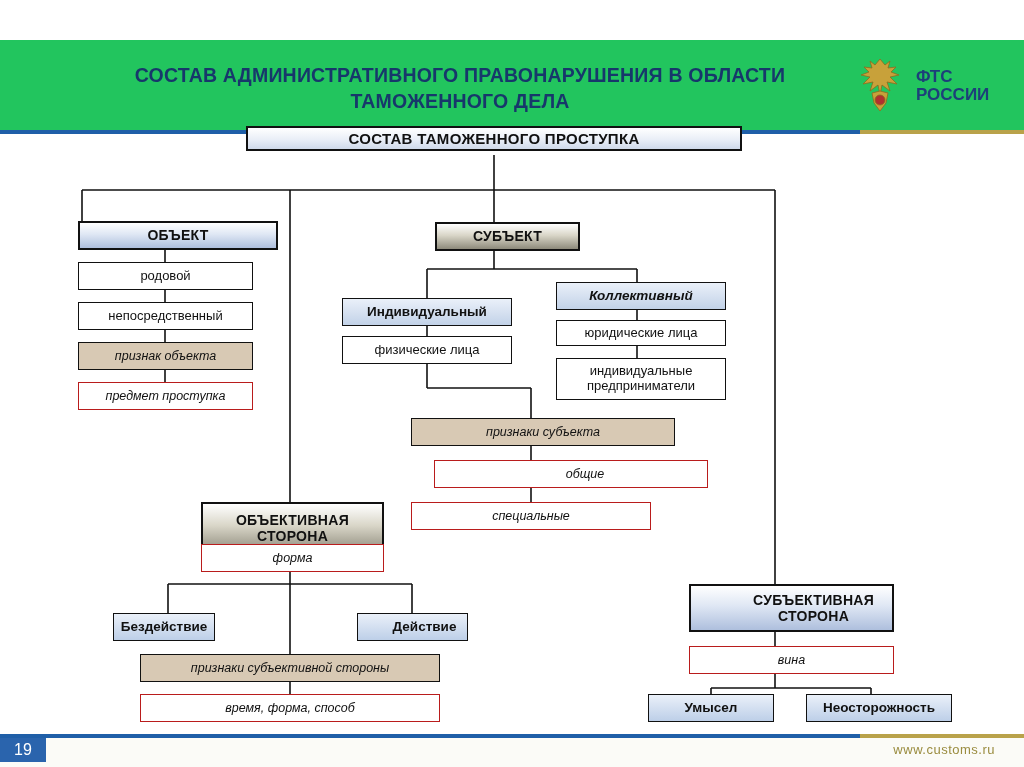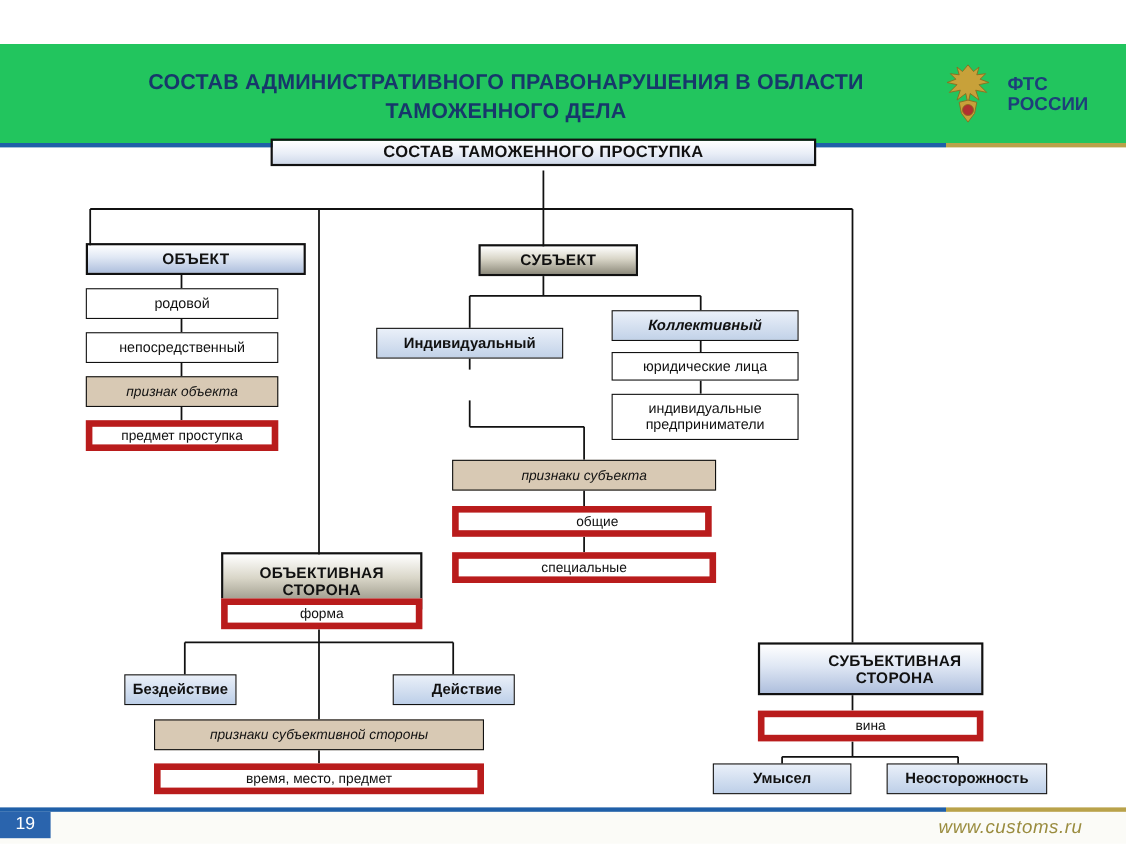--- a/index.html
+++ b/index.html
@@ -71,21 +71,21 @@
   }
   .n-beige{
     border:1px solid #111;
     background:#d8c9b4;
     font-style:italic;font-size:12.5px;
   }
   .n-plain{
     border:1px solid #111;background:#ffffff;font-size:13px;
   }
   .n-italic{
-    border:6px solid #b91c1c;background:#ffffff;font-size:12.5px;
+    border:1px solid #b91c1c;background:#ffffff;font-style:italic;font-size:12.5px;
   }
   .n-boldblue{
     border:1px solid #111;
     background:linear-gradient(to bottom,#eaf0f9 0%,#bdcfe8 100%);
     font-weight:bold;font-size:13.5px;
   }
   
   .footer{
     position:absolute;left:0;top:734px;width:1024px;height:33px;
     background:#fbfbf7;
@@ -93,22 +93,22 @@
   .footer-rule{
     position:absolute;left:0;top:734px;width:1024px;height:4px;
     background:linear-gradient(to right,#1f5fa8 0%,#1f5fa8 84%,#b9a24a 84%,#b9a24a 100%);
   }
   .page-badge{
     position:absolute;left:0;top:738px;width:46px;height:24px;
     background:#2a64ad;color:#fff;font-size:16px;
     display:flex;align-items:center;justify-content:center;
   }
   .site-url{
-    position:absolute;right:40px;top:742px;
-    font-size:17px;color:#9a8c3f;font-style:italic;letter-spacing:.5px;
+    position:absolute;right:29px;top:742px;
+    font-size:13px;color:#9a8c3f;letter-spacing:.5px;
   }
 </style>
 </head>
 <body>
 
 <div class="header">
   <div class="header-title">СОСТАВ АДМИНИСТРАТИВНОГО ПРАВОНАРУШЕНИЯ В ОБЛАСТИ ТАМОЖЕННОГО ДЕЛА</div>
   <div class="logo-wrap">
     <svg class="logo-eagle" viewBox="0 0 56 62">
       <g fill="#c8a13a" stroke="#8a6c1f" stroke-width="0.8">
@@ -178,35 +178,36 @@
 
   <div class="node n-blue" style="left:78px;top:127px;width:200px;height:29px;">ОБЪЕКТ</div>
   <div class="node n-plain" style="left:78px;top:168px;width:175px;height:28px;">родовой</div>
   <div class="node n-plain" style="left:78px;top:208px;width:175px;height:28px;">непосредственный</div>
   <div class="node n-beige" style="left:78px;top:248px;width:175px;height:28px;">признак объекта</div>
   <div class="node n-italic" style="left:78px;top:288px;width:175px;height:28px;">предмет проступка</div>
 
   <div class="node n-gray" style="left:435px;top:128px;width:145px;height:29px;">СУБЪЕКТ</div>
 
   <div class="node n-subblue" style="left:342px;top:204px;width:170px;height:28px;">Индивидуальный</div>
+  <div class="node n-plain" style="left:342px;top:242px;width:170px;height:28px;">физические лица</div>
 
   <div class="node n-subblue" style="left:556px;top:188px;width:170px;height:28px;font-style:italic;">Коллективный</div>
   <div class="node n-plain" style="left:556px;top:226px;width:170px;height:26px;">юридические лица</div>
   <div class="node n-plain" style="left:556px;top:264px;width:170px;height:42px;">индивидуальные предприниматели</div>
 
-  <div class="node n-beige" style="left:411px;top:324px;width:240px;height:28px;">признаки субъекта</div>
-  <div class="node n-italic" style="left:411px;top:366px;width:236px;height:28px;padding-left:32px;">общие</div>
+  <div class="node n-beige" style="left:411px;top:324px;width:264px;height:28px;">признаки субъекта</div>
+  <div class="node n-italic" style="left:434px;top:366px;width:274px;height:28px;padding-left:32px;">общие</div>
   <div class="node n-italic" style="left:411px;top:408px;width:240px;height:28px;">специальные</div>
 
   <div class="node n-gray" style="left:201px;top:408px;width:183px;height:52px;">ОБЪЕКТИВНАЯ СТОРОНА</div>
   <div class="node n-italic" style="left:201px;top:450px;width:183px;height:28px;">форма</div>
   <div class="node n-boldblue" style="left:113px;top:519px;width:102px;height:28px;">Бездействие</div>
   <div class="node n-boldblue" style="left:357px;top:519px;width:111px;height:28px;padding-left:28px;">Действие</div>
   <div class="node n-beige" style="left:140px;top:560px;width:300px;height:28px;">признаки субъективной стороны</div>
-  <div class="node n-italic" style="left:140px;top:600px;width:300px;height:28px;">время, место, предмет</div>
+  <div class="node n-italic" style="left:140px;top:600px;width:300px;height:28px;">время, форма, способ</div>
 
   <div class="node n-blue" style="left:689px;top:490px;width:205px;height:48px;padding-left:48px;">СУБЪЕКТИВНАЯ СТОРОНА</div>
   <div class="node n-italic" style="left:689px;top:552px;width:205px;height:28px;">вина</div>
   <div class="node n-boldblue" style="left:648px;top:600px;width:126px;height:28px;">Умысел</div>
   <div class="node n-boldblue" style="left:806px;top:600px;width:146px;height:28px;">Неосторожность</div>
 </div>
 
 <div class="footer"></div>
 <div class="footer-rule"></div>
 <div class="page-badge">19</div>

